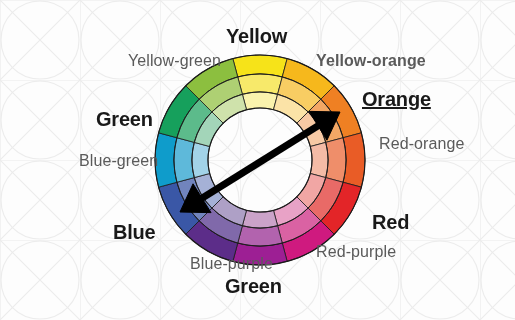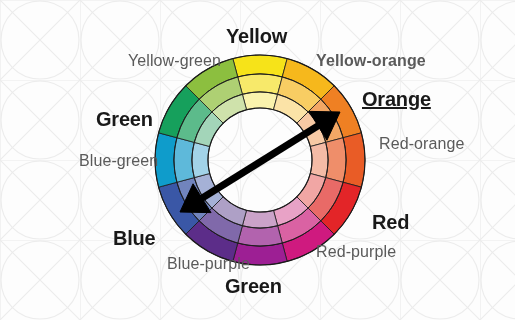--- a/index.html
+++ b/index.html
@@ -141,24 +141,24 @@
    L 322.27047545901365 118.95358609284173 L 194.01953196096412 199.11042577912266 Z" fill="#000000"></path>
         <polygon points="340,112 326.9620260759218,140.19594360816916 308.94206211581366,111.36400127199617" fill="#000000" stroke="#000000" stroke-width="1" stroke-linejoin="round"></polygon>
         <polygon points="180,212 211.05793788418634,212.6359987280038 193.03797392407824,183.80405639183084" fill="#000000" stroke="#000000" stroke-width="1" stroke-linejoin="round"></polygon>
       </g>
   </svg>
 
   <div id="label-layer">
       <div class="lbl primary" style="left: 226px; top: 26px;">Yellow</div>
       <div class="lbl primary" style="left: 96px; top: 89px; margin-top: 20px;">Green</div>
       <div class="lbl primary" style="left: 362px; top: 89px; text-decoration: underline;">Orange</div>
-      <div class="lbl primary" style="left: 113px; top: 228px;">Blue</div>
+      <div class="lbl primary" style="left: 113px; top: 222px;">Blue</div>
       <div class="lbl primary" style="left: 366px; top: 212px; margin-left: 6px;">Red</div>
       <div class="lbl primary" style="left: 225px; top: 276px;">Green</div>
       <div class="lbl secondary" style="left: 128px; top: 53px;">Yellow-green</div>
       <div class="lbl secondary" style="left: 316px; top: 53px; font-weight: bold;">Yellow-orange</div>
       <div class="lbl secondary" style="left: 79px; top: 153px;">Blue-green</div>
       <div class="lbl secondary" style="left: 379px; top: 136px;">Red-orange</div>
-      <div class="lbl secondary" style="left: 121px; top: 256px; padding-left: 46px;">Blue-purple</div>
+      <div class="lbl secondary" style="left: 144px; top: 256px; padding-left: 46px;">Blue-purple</div>
       <div class="lbl secondary" style="left: 316px; top: 244px;">Red-purple</div>
     </div>
 
 </div>
 
 </body></html>

